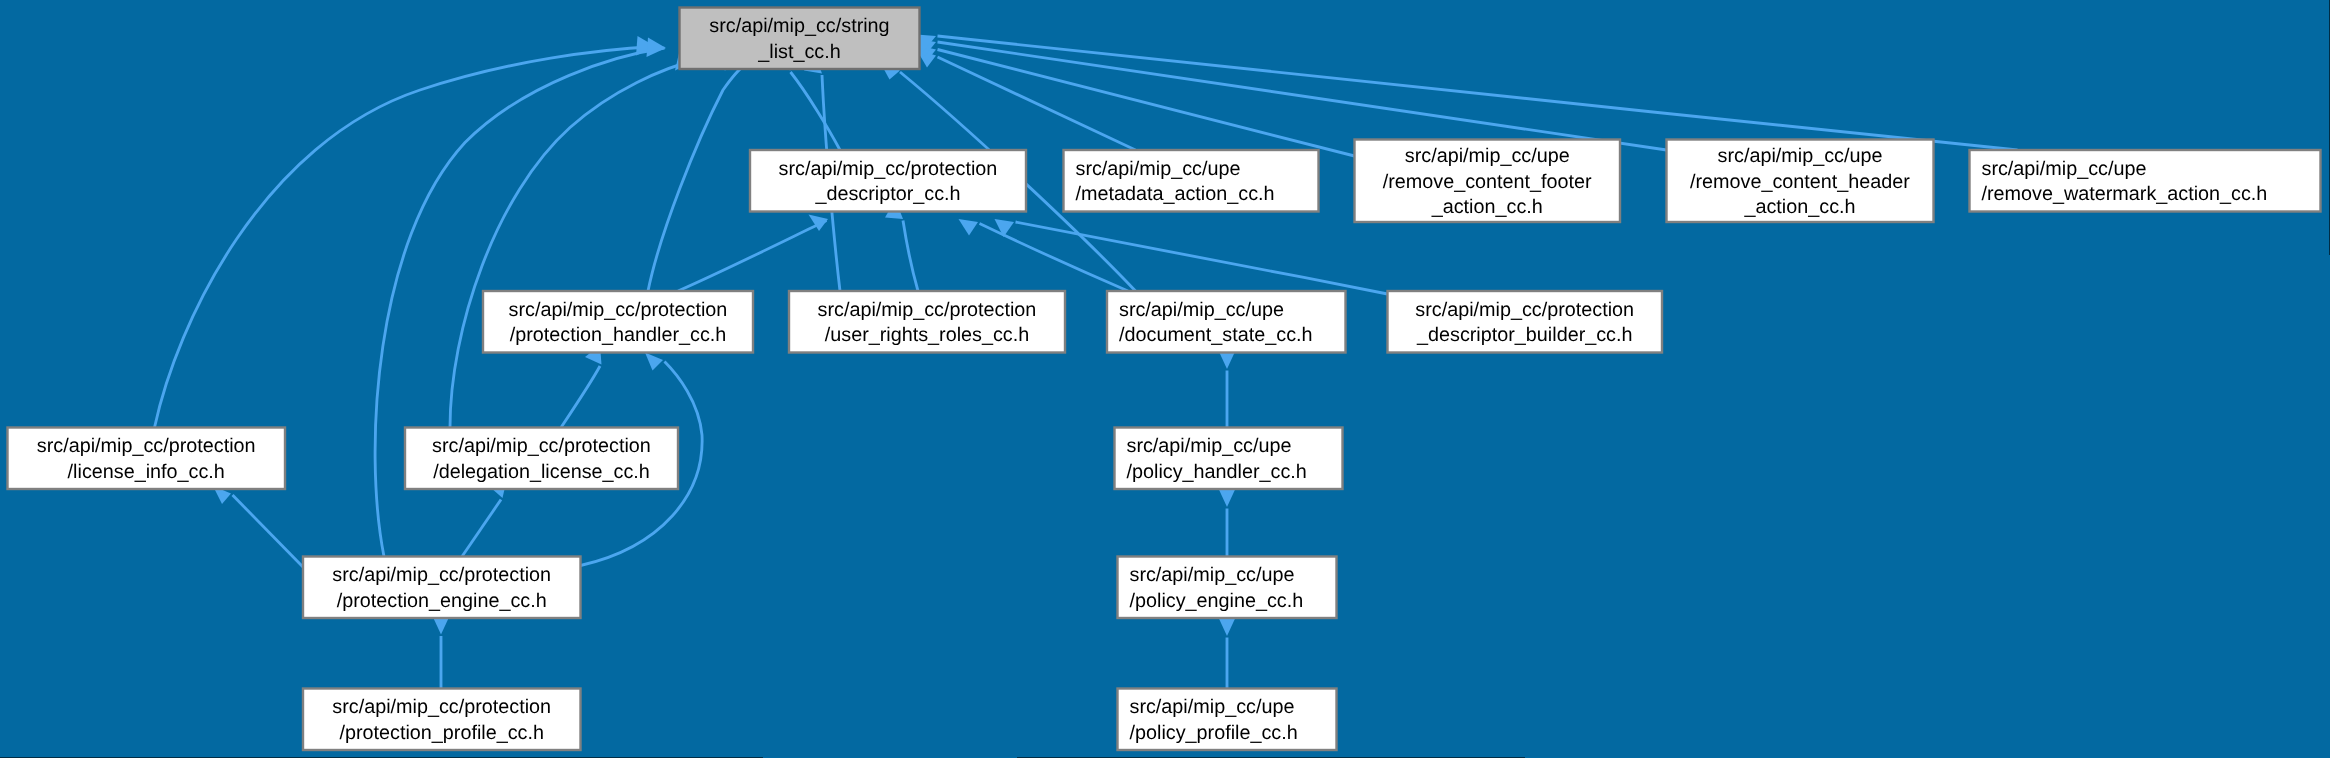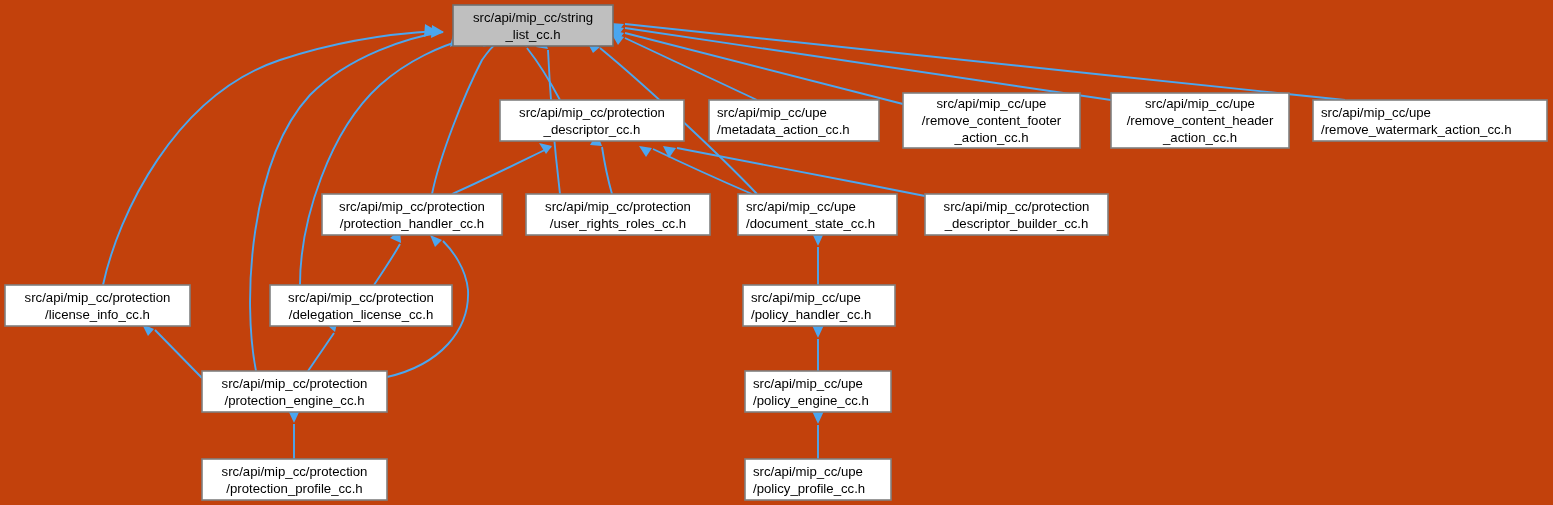--- a/index.html
+++ b/index.html
@@ -4,21 +4,21 @@
 <style>
   html, body {
     margin: 0;
     padding: 0;
     background: #000000;
   }
   #graph-root {
     position: relative;
     width: 1553px;
     height: 505px;
-    background: #c2410c;
+    background: #0369a1;
     overflow: hidden;
     font-family: "Liberation Sans", sans-serif;
   }
   #graph-svg {
     position: absolute;
     left: 0;
     top: 0;
     width: 1553px;
     height: 505px;
     display: block;

